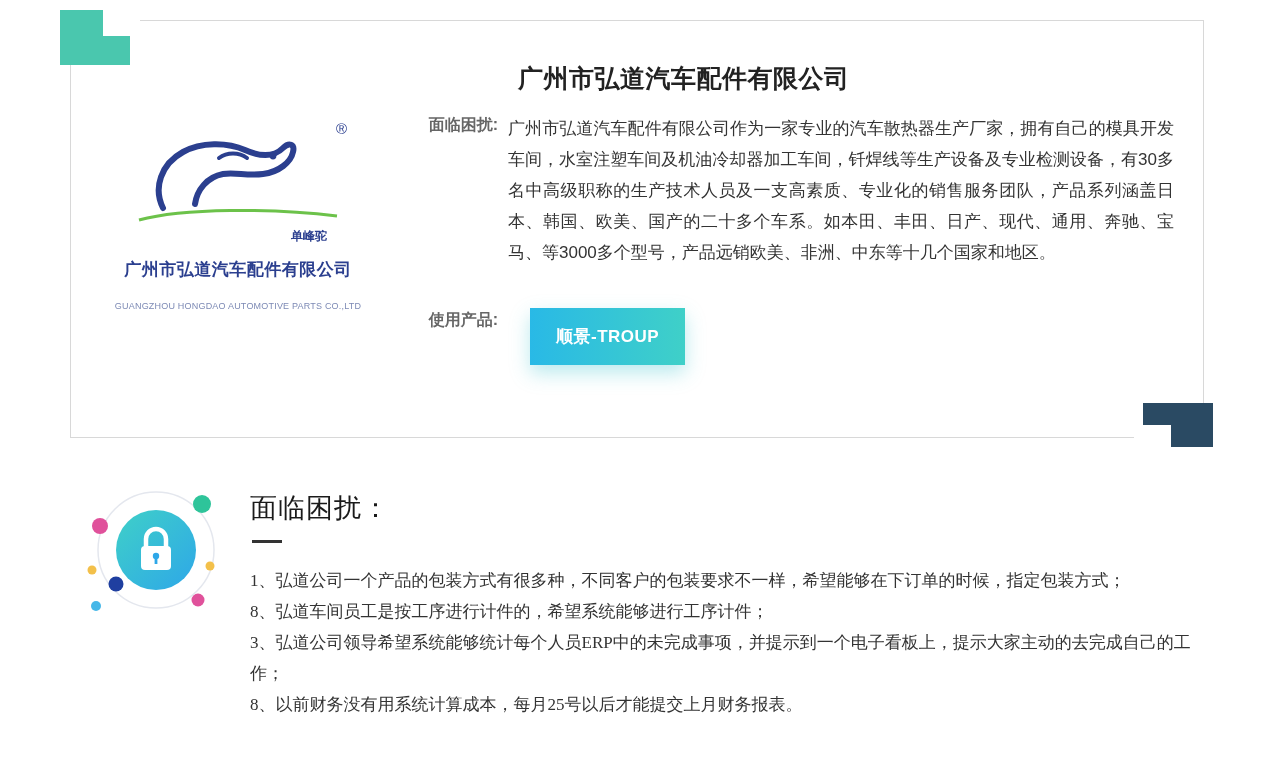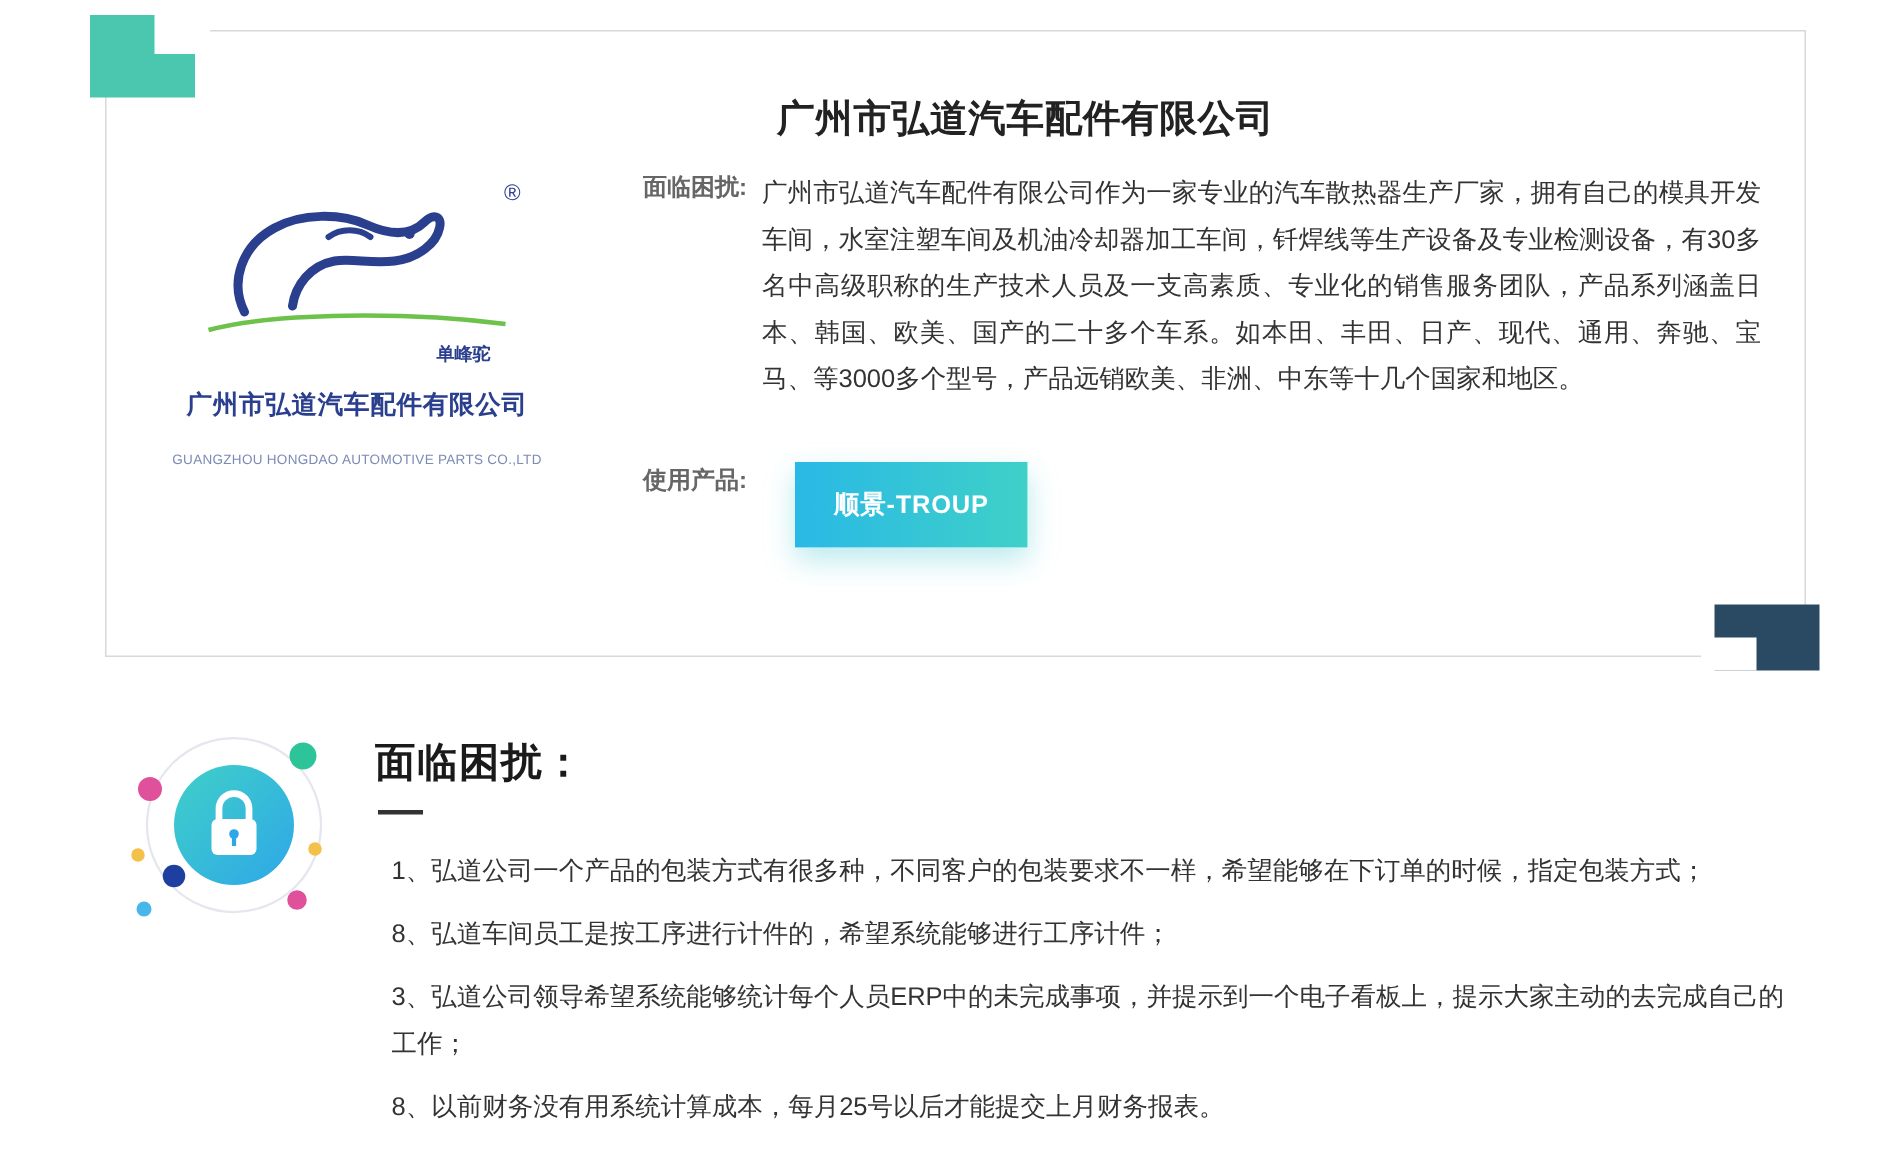--- a/index.html
+++ b/index.html
@@ -176,37 +176,38 @@
     height: 180px;
   }
   .lock-col svg { display: block; }
 
   .lower-content {
     flex: 1 1 auto;
     padding-top: 16px;
   }
   .section-title {
     font-size: 27px;
-    font-weight: bold;
+    font-weight: normal;
     color: #1a1a1a;
     letter-spacing: 1px;
   }
   .title-underline {
     width: 30px;
     height: 3px;
     background: #333333;
     margin: 14px 0 22px 2px;
   }
   .issue-list {
     font-size: 17px;
     line-height: 31px;
     color: #333333;
   }
   .issue-item {
-    margin: 11px;
+    margin: 0;
+    font-family: Liberation Serif, serif;
   }
 </style>
 </head>
 <body>
 
 <div class="card-wrap">
   <div class="card-border"></div>
   <div class="corner-green"></div>
   <div class="corner-green-notch"></div>
   <div class="corner-dark"></div>

